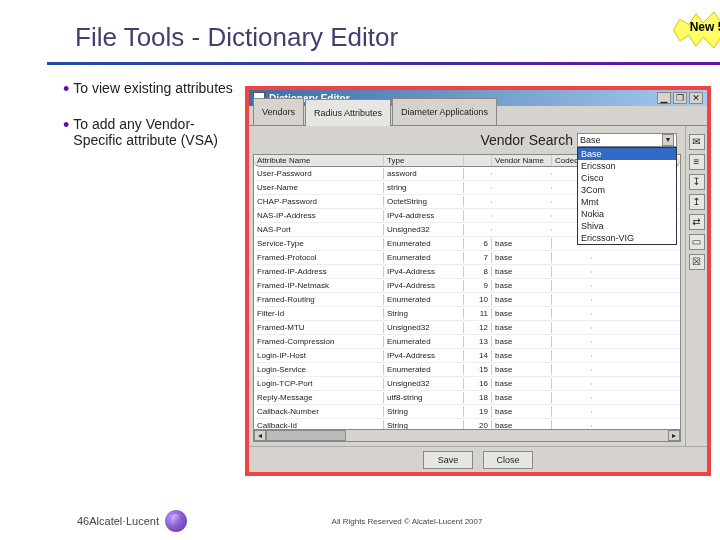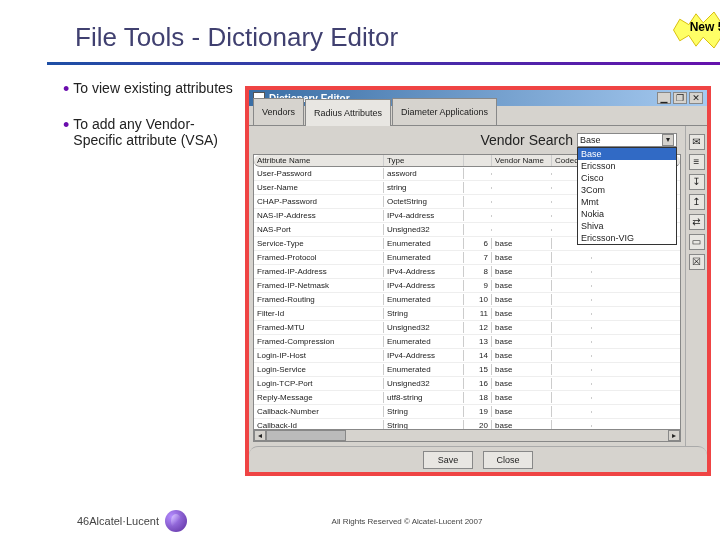--- a/index.html
+++ b/index.html
@@ -36,21 +36,21 @@
   .ghead .gc, .grow .gc { border-right: 1px solid #ccc; padding: 1px 3px; font-size: 8px; overflow: hidden; white-space: nowrap; }
   .gc.c0 { width: 130px; }
   .gc.c1 { width: 80px; }
   .gc.c2 { width: 28px; text-align: right; }
   .gc.c3 { width: 60px; }
   .gc.c4 { width: 40px; }
   .grow { display: flex; border-bottom: 1px solid #eee; height: 14px; align-items: center; }
   .gbody { flex: 1; overflow: hidden; }
   .toolbar { width: 22px; background: #d6d3ce; border-left: 1px solid #aaa; display: flex; flex-direction: column; align-items: center; padding-top: 8px; gap: 4px; }
   .tbtn { width: 16px; height: 16px; border: 1px solid #888; background: #e8e6e2; font-size: 10px; text-align: center; line-height: 14px; }
-  .btnrow { height: 26px; display: flex; align-items: center; justify-content: center; gap: 10px; border-top: 1px solid #aaa; border-radius: 9px; }
+  .btnrow { height: 26px; display: flex; align-items: center; justify-content: center; gap: 10px; border-top: 1px solid #aaa; }
   .btn { min-width: 50px; height: 18px; border: 1px solid #888; background: #e8e6e2; font-size: 9px; text-align: center; line-height: 16px; padding: 0 6px; }
   .footer { position: absolute; bottom: 8px; left: 0; width: 720px; display: flex; align-items: center; padding: 0 30px; }
   .pagenum { font-size: 11px; color: #444; }
   .copyright { font-size: 8px; color: #444; position: absolute; left: 50%; transform: translateX(-50%); }
   .logo { display: flex; align-items: center; gap: 6px; }
   .logo .ltxt { font-size: 11px; color: #444; }
   .logo .circ { width: 22px; height: 22px; border-radius: 50%; background: radial-gradient(circle at 30% 30%, #b48cff, #5a2d9c); position: relative; }
   .logo .circ::after { content: ""; position: absolute; left: 6px; top: 4px; width: 10px; height: 14px; background: linear-gradient(135deg, #fff8 0%, transparent 60%); border-radius: 50%; }
   .scrollbar-h { height: 12px; background: #d6d3ce; border-top: 1px solid #888; display: flex; }
   .scrollbar-h .thumb { width: 80px; height: 100%; background: #bbb; border: 1px solid #888; }

